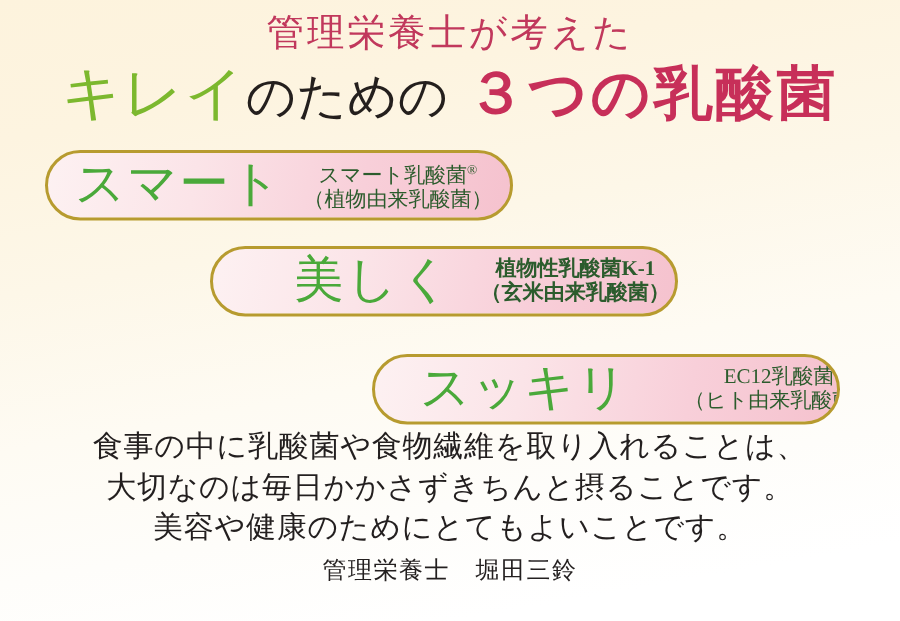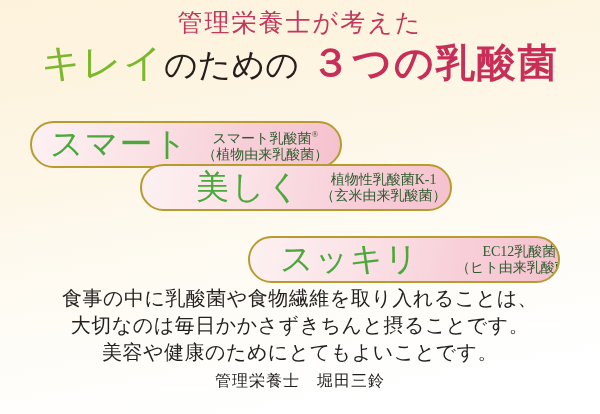--- a/index.html
+++ b/index.html
@@ -75,21 +75,21 @@
     background: linear-gradient(100deg,
                 #fdf1f2 0%,
                 #fbe4e8 32%,
                 #f8cfd9 68%,
                 #f5c2ce 100%);
     box-sizing: border-box;
     display: flex;
     align-items: center;
     overflow: hidden;
   }
-  .pill-1 { left: 30px;  top: 121px; width: 312px; }
+  .pill-1 { left: 30px;  top: 100px; width: 312px; }
   .pill-2 { left: 140px; top: 164px; width: 312px; }
   .pill-3 { left: 248px; top: 236px; width: 312px; }
 
   .pill-word {
     color: #4aa93a;
     font-size: 33px;
     line-height: 33px;
     white-space: nowrap;
     font-family: "Liberation Serif", "DejaVu Serif", serif;
     flex: 0 0 auto;
@@ -101,21 +101,21 @@
   .pill-note {
     flex: 0 0 auto;
     color: #2c5c2d;
     font-size: 14px;
     line-height: 16px;
     text-align: center;
     white-space: nowrap;
     font-family: "Liberation Serif", "DejaVu Serif", serif;
   }
   .pill-1 .pill-note { margin-left: 14px; }
-  .pill-2 .pill-note { margin-left: 18px; }
+  .pill-2 .pill-note { margin-left: 18px; font-weight: bold; }
   .pill-3 .pill-note { margin-left: 37px; }
 
   .pill-note .sup {
     font-size: 9px;
     vertical-align: super;
   }
 
   
   .body-copy {
     position: absolute;

